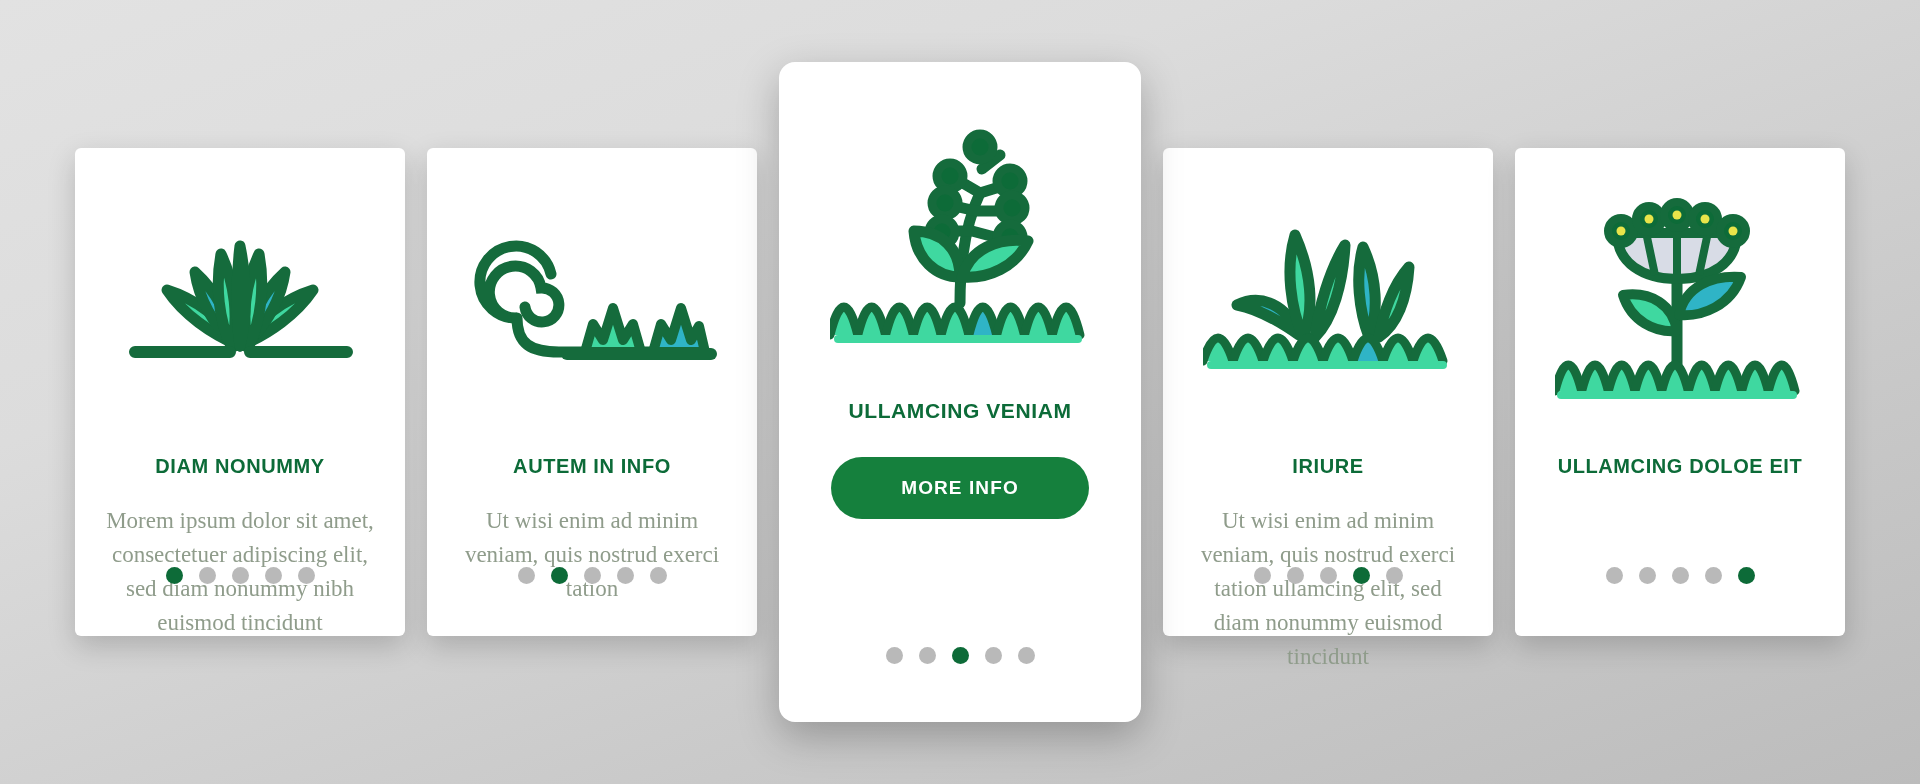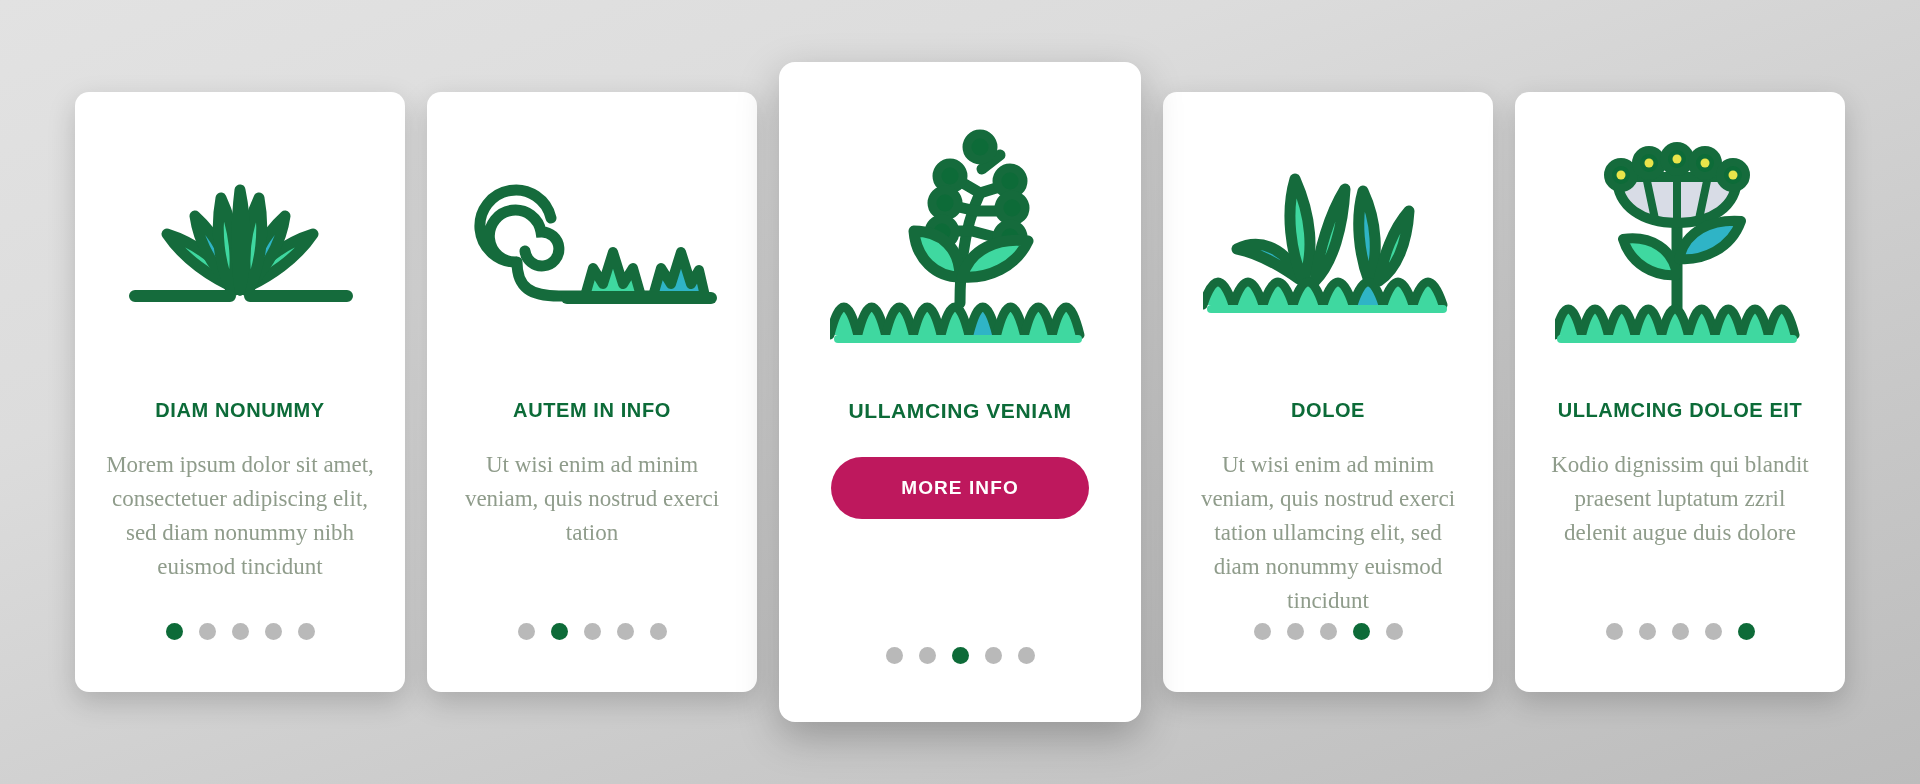--- a/index.html
+++ b/index.html
@@ -22,23 +22,23 @@
     inset: 0;
     display: flex;
     align-items: center;
     justify-content: center;
     gap: 22px;
   }
 
   .card {
     position: relative;
     width: 330px;
-    height: 600px;
+    height: 488px;
     background: #ffffff;
-    border-radius: 14px;
+    border-radius: 6px;
     box-shadow: 0 10px 28px rgba(0,0,0,0.18);
     display: flex;
     flex-direction: column;
     align-items: center;
     padding: 0 26px;
     flex: 0 0 auto;
   }
 
   .card.featured {
     width: 362px;
@@ -86,21 +86,21 @@
     text-align: center;
     max-width: 270px;
     font-family: Liberation Serif, serif;
   }
   .card.featured .card-body {
     max-width: 250px;
   }
 
   .cta {
     margin-top: 34px;
-    background: #be185d;
+    background: #15803d;
     color: #ffffff;
     border: none;
     border-radius: 34px;
     padding: 20px 40px;
     font-family: "Liberation Sans", sans-serif;
     font-size: 19px;
     font-weight: bold;
     letter-spacing: 1.1px;
     cursor: pointer;
     min-width: 258px;
@@ -238,21 +238,21 @@
           <path d="M 30 138 Q 45 92 60 138" fill="#3fd8a0" stroke="#156b3c" stroke-width="9" stroke-linecap="round" stroke-linejoin="round"></path>
           <path d="M 60 138 Q 75 92 90 138" fill="#3fd8a0" stroke="#156b3c" stroke-width="9" stroke-linecap="round" stroke-linejoin="round"></path>
           <path d="M 90 138 Q 105 92 120 138" fill="#3fd8a0" stroke="#156b3c" stroke-width="9" stroke-linecap="round" stroke-linejoin="round"></path>
           <path d="M 120 138 Q 135 92 150 138" fill="#3fd8a0" stroke="#156b3c" stroke-width="9" stroke-linecap="round" stroke-linejoin="round"></path>
           <path d="M 150 138 Q 165 92 180 138" fill="#2fb4c6" stroke="#156b3c" stroke-width="9" stroke-linecap="round" stroke-linejoin="round"></path>
           <path d="M 180 138 Q 195 92 210 138" fill="#3fd8a0" stroke="#156b3c" stroke-width="9" stroke-linecap="round" stroke-linejoin="round"></path>
           <path d="M 210 138 Q 225 92 240 138" fill="#3fd8a0" stroke="#156b3c" stroke-width="9" stroke-linecap="round" stroke-linejoin="round"></path>
       <path d="M8 142 H 240" stroke="#3fd8a0" stroke-width="8" stroke-linecap="round"></path>
     </svg>
       </div>
-      <div class="card-title">DOLOE</div>
+      <div class="card-title">IRIURE</div>
       <div class="card-body">Ut wisi enim ad minim veniam, quis nostrud exerci tation ullamcing elit, sed diam nonummy euismod tincidunt</div>
       <div class="dots">
         <span class="dot"></span>
         <span class="dot"></span>
         <span class="dot"></span>
         <span class="dot active"></span>
         <span class="dot"></span>
       </div>
     </div>
     <div class="card">
@@ -287,21 +287,20 @@
           <path d="M 80 200 Q 93.33333333333333 148 106.66666666666667 200" fill="#3fd8a0" stroke="#156b3c" stroke-width="9" stroke-linecap="round" stroke-linejoin="round"></path>
           <path d="M 106.66666666666667 200 Q 120 148 133.33333333333334 200" fill="#3fd8a0" stroke="#156b3c" stroke-width="9" stroke-linecap="round" stroke-linejoin="round"></path>
           <path d="M 133.33333333333334 200 Q 146.66666666666669 148 160 200" fill="#3fd8a0" stroke="#156b3c" stroke-width="9" stroke-linecap="round" stroke-linejoin="round"></path>
           <path d="M 160 200 Q 173.33333333333334 148 186.66666666666666 200" fill="#3fd8a0" stroke="#156b3c" stroke-width="9" stroke-linecap="round" stroke-linejoin="round"></path>
           <path d="M 186.66666666666669 200 Q 200.00000000000003 148 213.33333333333334 200" fill="#3fd8a0" stroke="#156b3c" stroke-width="9" stroke-linecap="round" stroke-linejoin="round"></path>
           <path d="M 213.33333333333334 200 Q 226.66666666666669 148 240 200" fill="#3fd8a0" stroke="#156b3c" stroke-width="9" stroke-linecap="round" stroke-linejoin="round"></path>
       <path d="M6 204 H 238" stroke="#3fd8a0" stroke-width="8" stroke-linecap="round"></path>
     </svg>
       </div>
       <div class="card-title">ULLAMCING DOLOE EIT</div>
-      <div class="card-body">Kodio dignissim qui blandit praesent luptatum zzril delenit augue duis dolore</div>
       <div class="dots">
         <span class="dot"></span>
         <span class="dot"></span>
         <span class="dot"></span>
         <span class="dot"></span>
         <span class="dot active"></span>
       </div>
     </div>
   </div>
 

